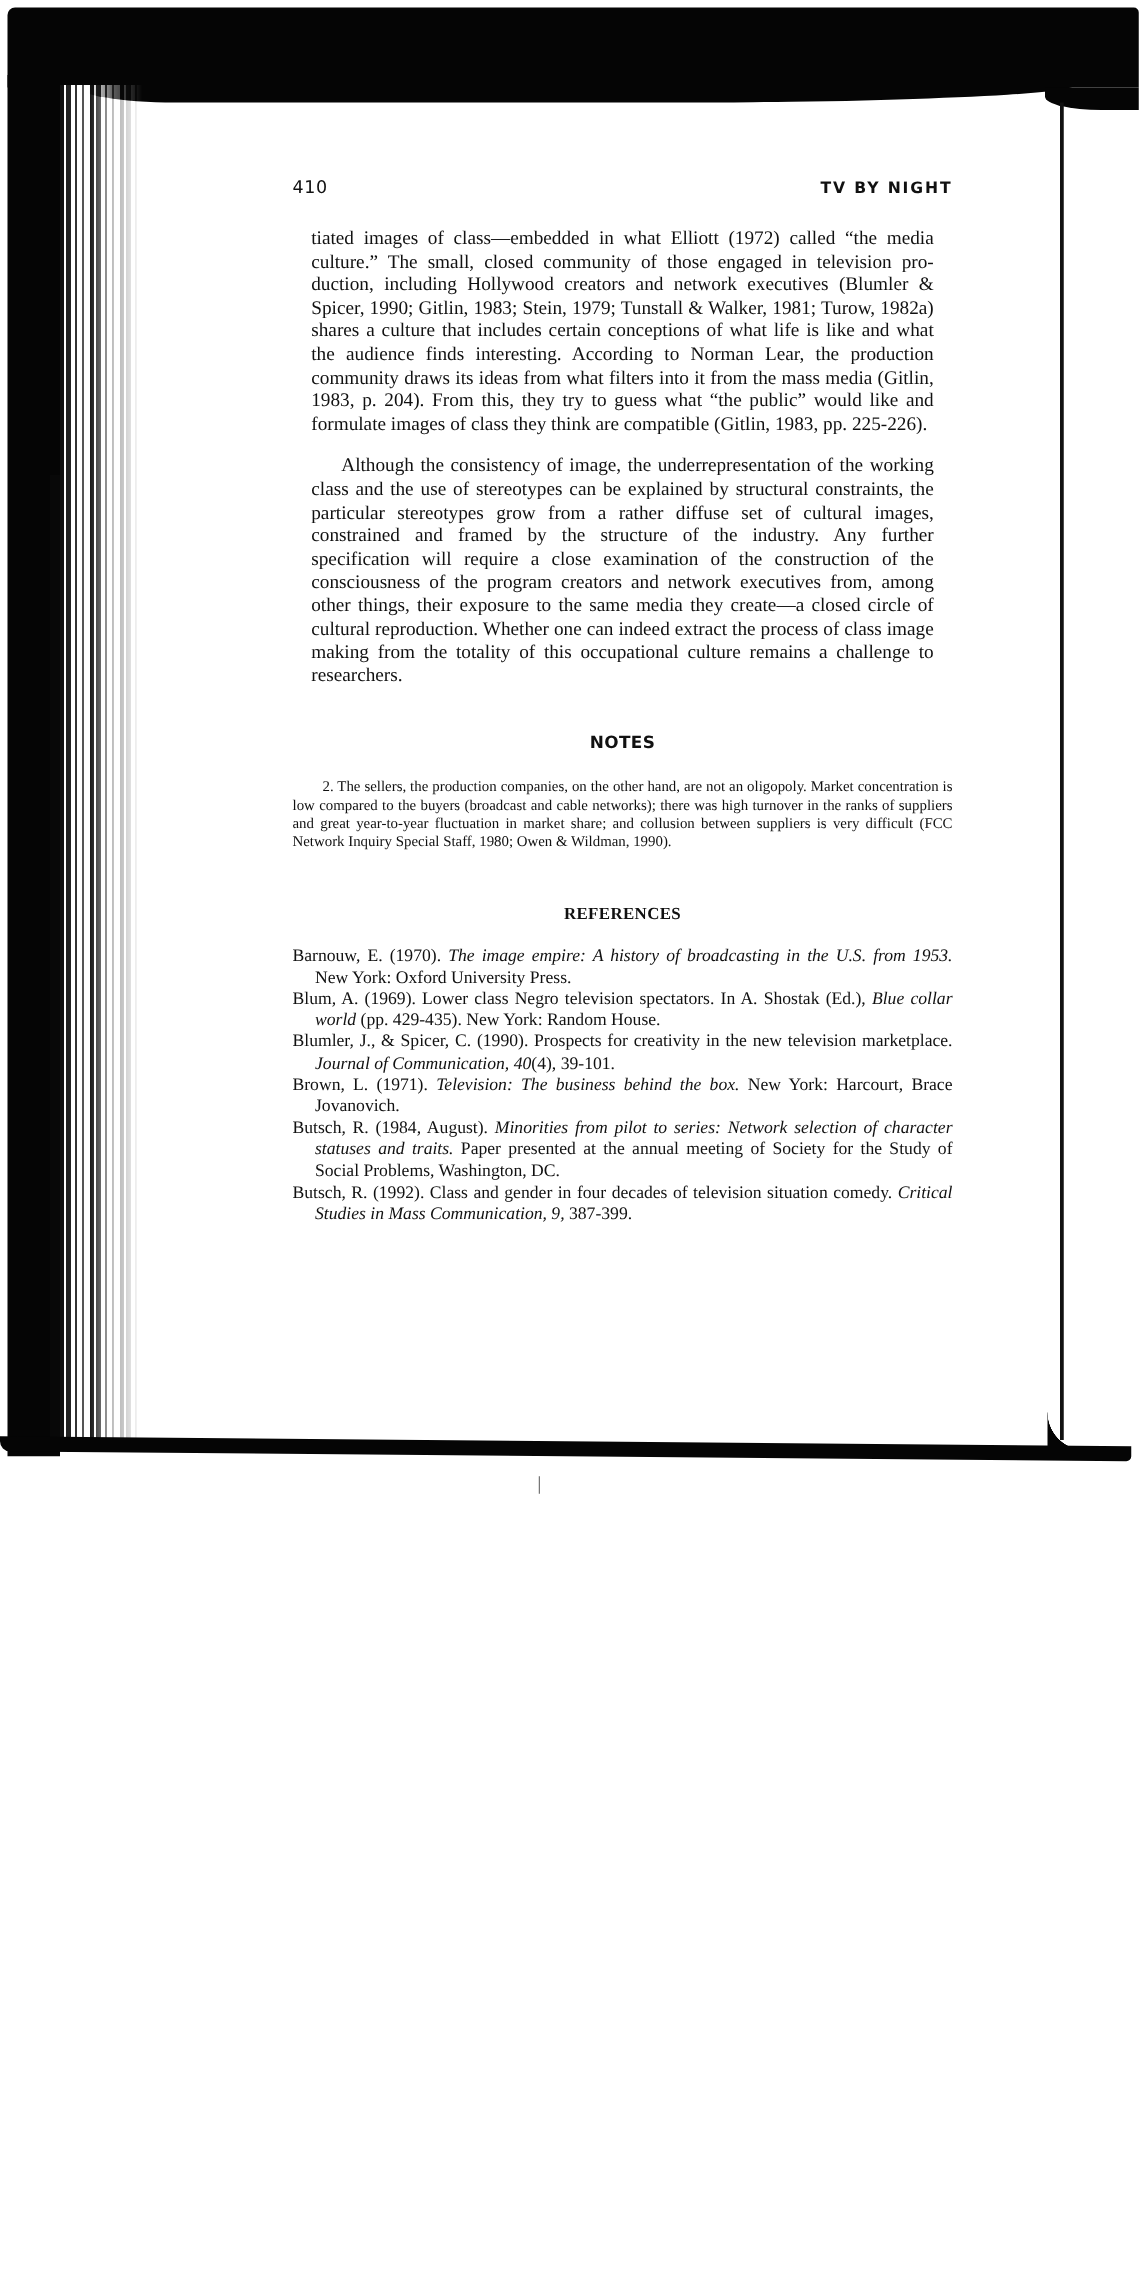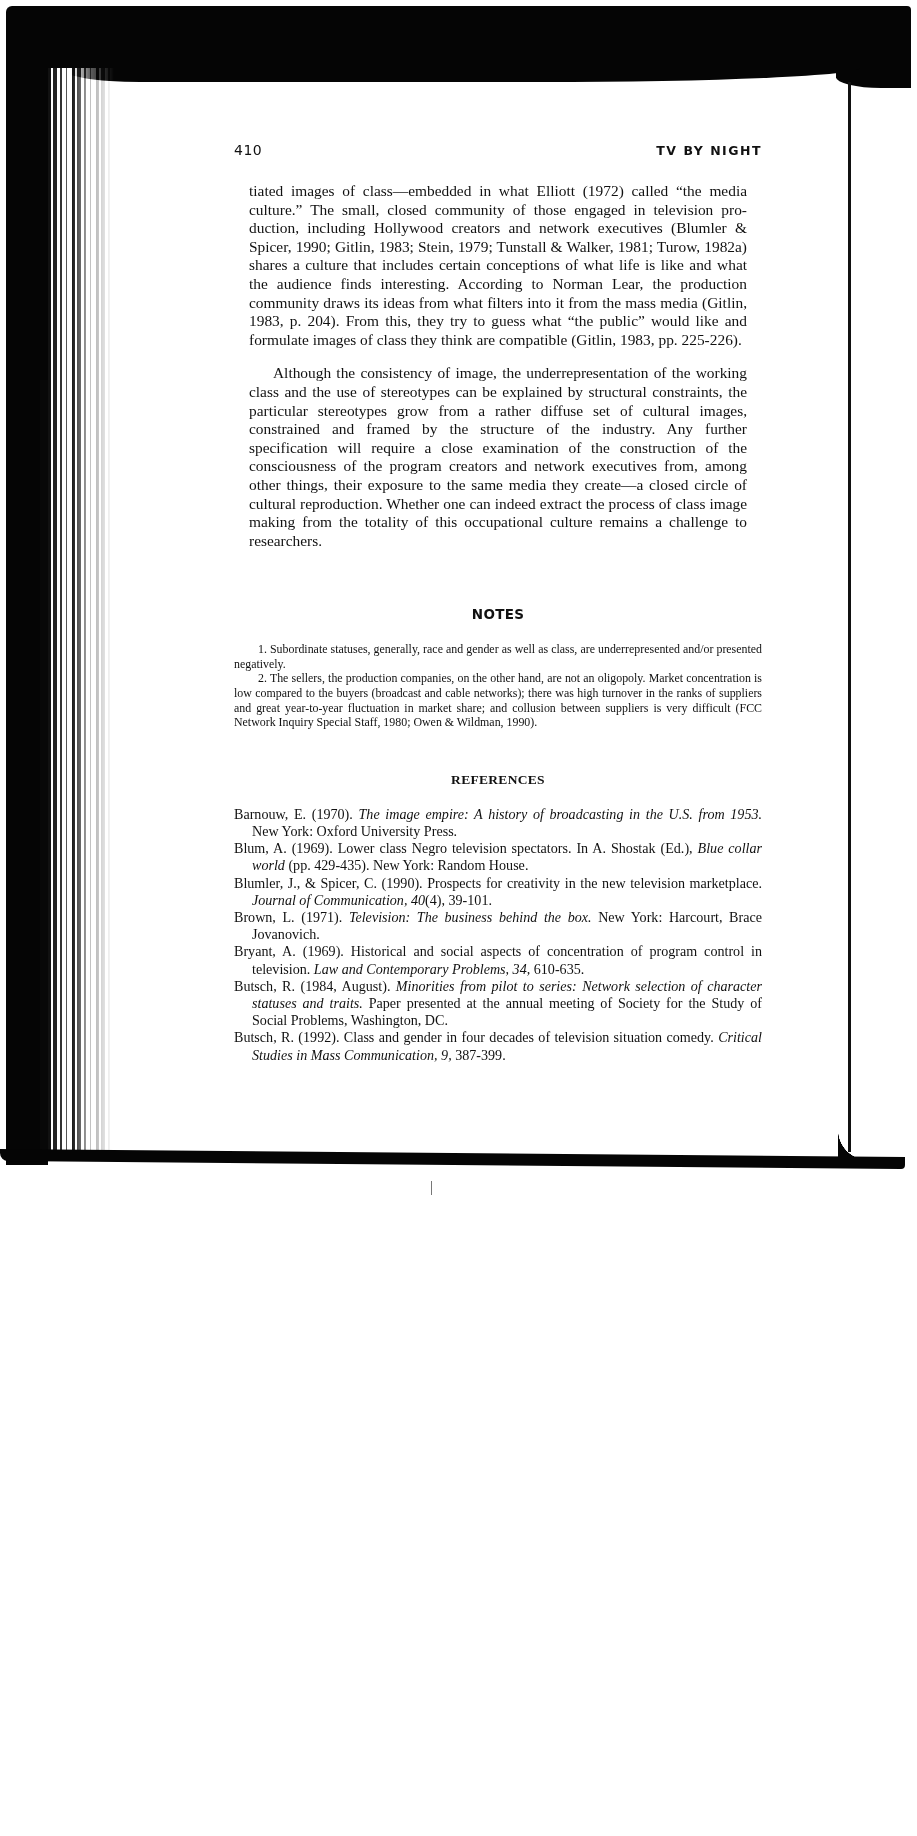--- a/index.html
+++ b/index.html
@@ -72,21 +72,21 @@
   }
   .body-text p {
     margin: 15px; font-size: 15.4px; line-height: 18.6px; text-align: justify;
     hyphens: manual;
   }
   .body-text p + p { text-indent: 24px; }
   .section-head {
     font-family: "DejaVu Sans", sans-serif; font-weight: bold; font-size: 13.5px;
     text-align: center; letter-spacing: 0.3px;
   }
-  .notes-head { margin-top: 56px; margin-bottom: 20px; }
+  .notes-head { margin-top: 36px; margin-bottom: 20px; }
   .notes p {
     margin: 0; font-size: 11.9px; line-height: 14.6px; text-align: justify; text-indent: 24px;
   }
   .refs-head { margin-top: 42px; margin-bottom: 18px; font-family: Liberation Serif, serif; }
   .refs .ref {
     margin: 0; font-size: 14.1px; line-height: 17.2px; text-align: justify;
     padding-left: 18px; text-indent: -18px;
   }
   .refs i, .notes i { font-style: italic; }
 </style>
@@ -110,27 +110,25 @@
     <span class="running-title">TV BY NIGHT</span>
   </div>
 
   <div class="body-text">
     <p>tiated images of class—embedded in what Elliott (1972) called “the media culture.” The small, closed community of those engaged in television pro­duction, including Hollywood creators and network executives (Blumler &amp; Spicer, 1990; Gitlin, 1983; Stein, 1979; Tunstall &amp; Walker, 1981; Turow, 1982a) shares a culture that includes certain conceptions of what life is like and what the audience finds interesting. According to Norman Lear, the production community draws its ideas from what filters into it from the mass media (Gitlin, 1983, p. 204). From this, they try to guess what “the public” would like and formulate images of class they think are compatible (Gitlin, 1983, pp. 225-226).</p>
     <p>Although the consistency of image, the underrepresentation of the work­ing class and the use of stereotypes can be explained by structural con­straints, the particular stereotypes grow from a rather diffuse set of cultural images, constrained and framed by the structure of the industry. Any further specification will require a close examination of the construction of the consciousness of the program creators and network executives from, among other things, their exposure to the same media they create—a closed circle of cultural reproduction. Whether one can indeed extract the process of class image making from the totality of this occupational culture remains a challenge to researchers.</p>
   </div>
 
   <div class="section-head notes-head">NOTES</div>
   <div class="notes">
-    <p>1. Subordinate statuses, generally, race and gender as well as class, are underrepresented and/or presented negatively.</p>
     <p>2. The sellers, the production companies, on the other hand, are not an oligopoly. Market concentration is low compared to the buyers (broadcast and cable networks); there was high turnover in the ranks of suppliers and great year-to-year fluctuation in market share; and collusion between suppliers is very difficult (FCC Network Inquiry Special Staff, 1980; Owen &amp; Wildman, 1990).</p>
   </div>
 
   <div class="section-head refs-head">REFERENCES</div>
   <div class="refs">
     <p class="ref"><span>Barnouw, E. (1970). </span><i>The image empire: A history of broadcasting in the U.S. from 1953.</i><span> New York: Oxford University Press.</span></p>
     <p class="ref"><span>Blum, A. (1969). Lower class Negro television spectators. In A. Shostak (Ed.), </span><i>Blue collar world</i><span> (pp. 429-435). New York: Random House.</span></p>
     <p class="ref"><span>Blumler, J., &amp; Spicer, C. (1990). Prospects for creativity in the new television market­place. </span><i>Journal of Communication, 40</i><span>(4), 39-101.</span></p>
     <p class="ref"><span>Brown, L. (1971). </span><i>Television: The business behind the box.</i><span> New York: Harcourt, Brace Jovanovich.</span></p>
-    <p class="ref"><span>Bryant, A. (1969). Historical and social aspects of concentration of program control in television. </span><i>Law and Contemporary Problems, 34,</i><span> 610-635.</span></p>
     <p class="ref"><span>Butsch, R. (1984, August). </span><i>Minorities from pilot to series: Network selection of character statuses and traits.</i><span> Paper presented at the annual meeting of Society for the Study of Social Problems, Washington, DC.</span></p>
     <p class="ref"><span>Butsch, R. (1992). Class and gender in four decades of television situation comedy. </span><i>Critical Studies in Mass Communication, 9,</i><span> 387-399.</span></p>
   </div>
 </div>
 
 </body></html>

